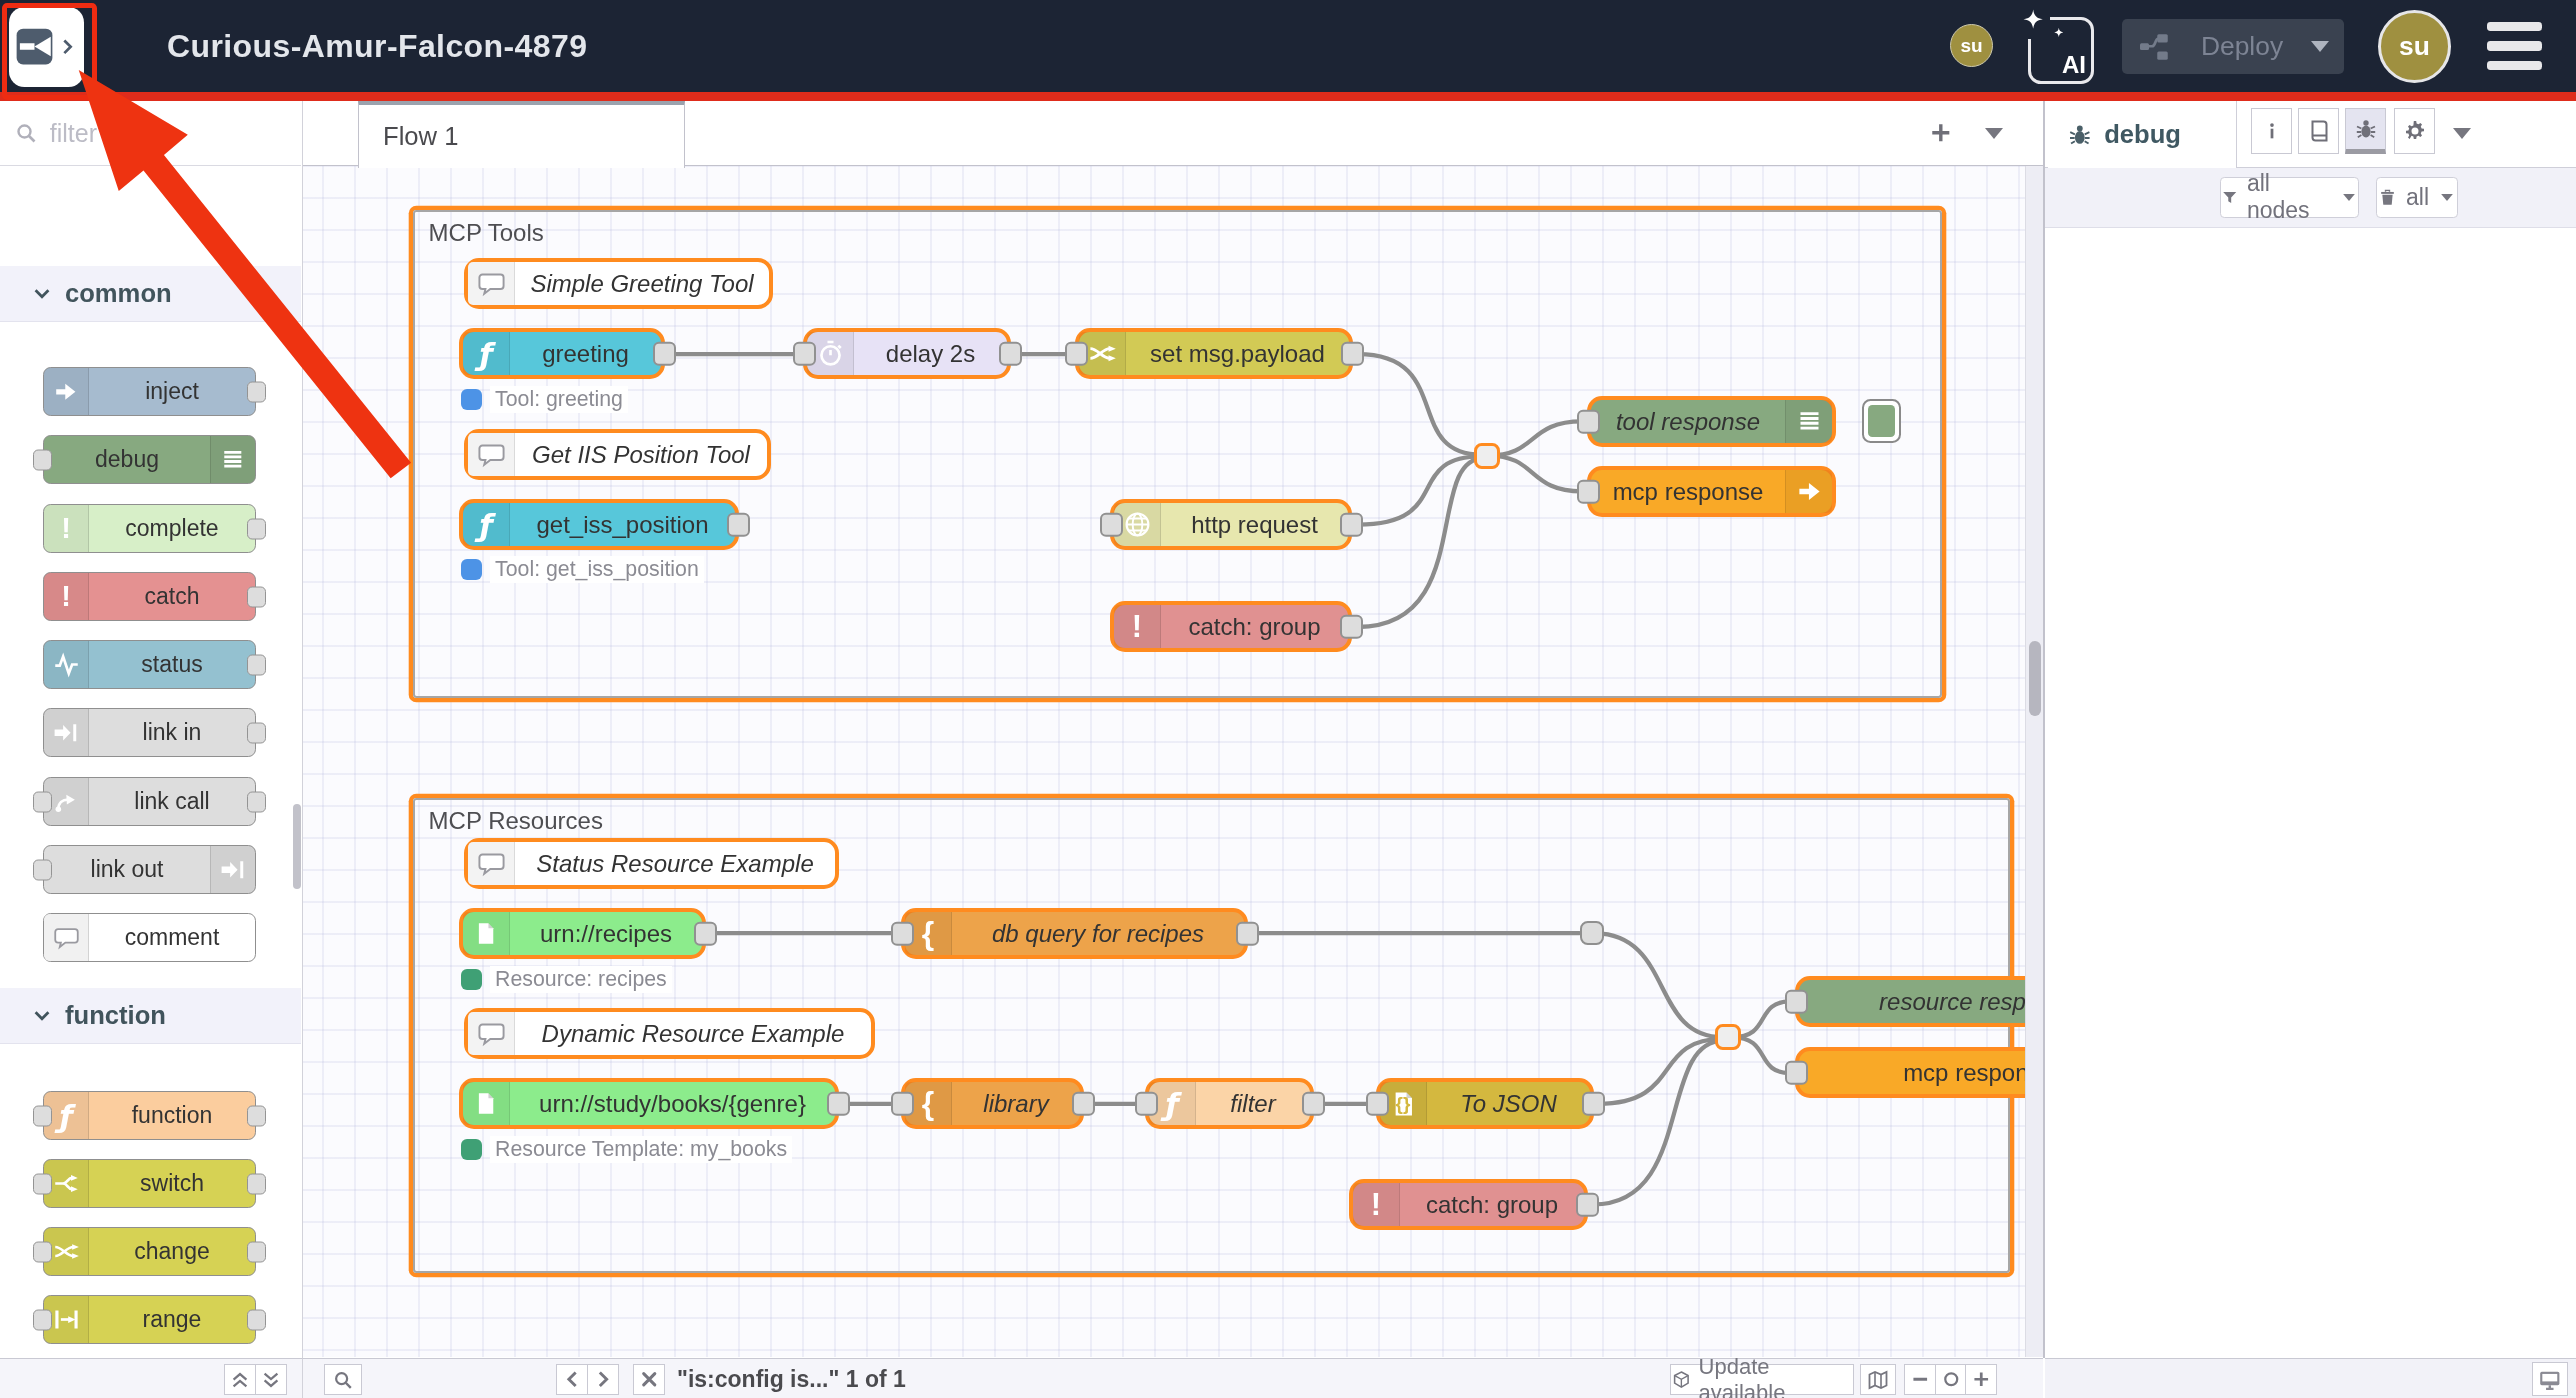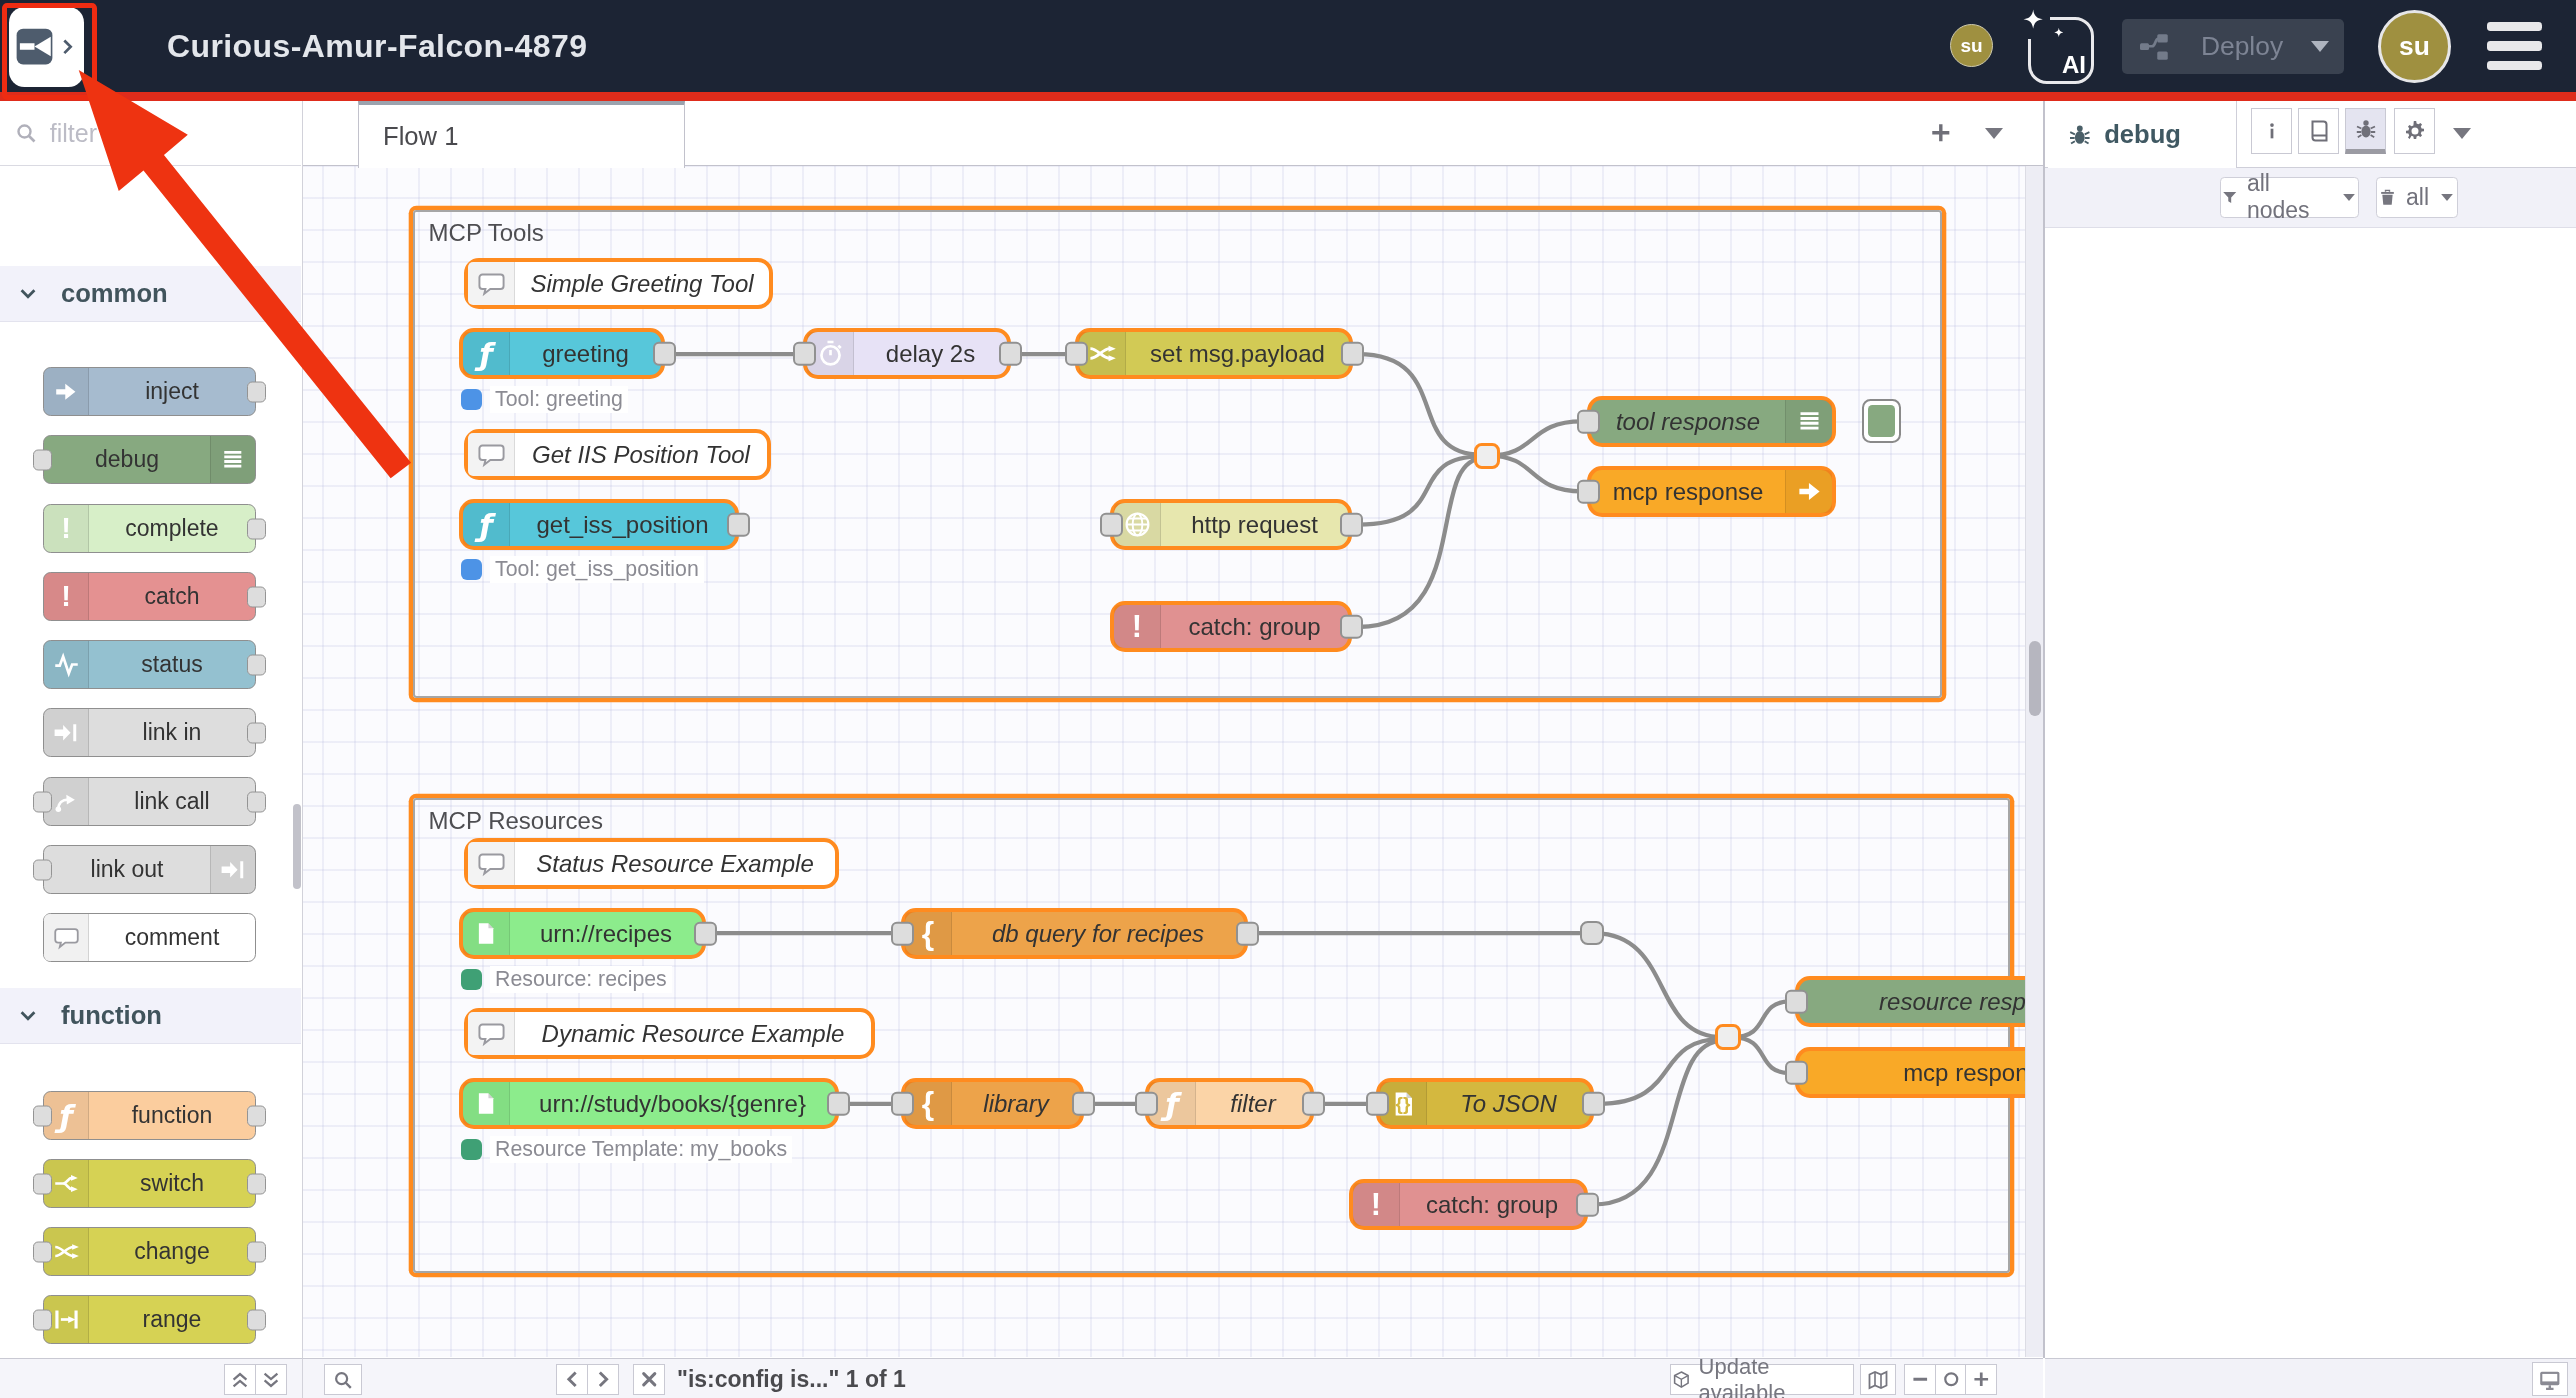--- a/index.html
+++ b/index.html
@@ -12,39 +12,39 @@
   .header{position:absolute;left:0;top:0;width:2576px;height:92px;background:#1c2434;z-index:50;}
   .redline{position:absolute;left:0;top:92px;width:2576px;height:8.5px;background:#df2c1b;z-index:50;}
   .logo-pill{position:absolute;left:8.5px;top:6.8px;width:75px;height:80px;background:#fff;border-radius:15.4px;
              display:flex;align-items:center;justify-content:center;gap:3.4px;}
   .logo-annot{position:absolute;left:1.7px;top:3.4px;width:85px;height:87px;border:5.1px solid #ee2c12;border-radius:5.1px;z-index:60;}
   .app-title{position:absolute;left:167px;top:0;height:92px;display:flex;align-items:center;
              color:#e3e6eb;font-size:32px;font-weight:600;letter-spacing:0.4px;}
   .avatar{position:absolute;border-radius:50%;background:#9f9040;color:#fff;display:flex;align-items:center;justify-content:center;font-weight:bold;}
   .av-small{left:1950px;top:24px;width:41px;height:41px;font-size:19px;border:1.7px solid #cdc9ae;}
   .av-large{left:2378px;top:10.2px;width:67px;height:67px;font-size:26.4px;border:3.4px solid #e6e6e8;}
-  .ai-btn{position:absolute;left:2028px;top:17px;width:60px;height:61px;border:3.4px solid #e9e9ec;border-radius:19px;}
+  .ai-btn{position:absolute;left:2028px;top:17px;width:60px;height:61px;border:3.4px solid #e9e9ec;border-radius:13px;}
   .ai-btn .ai-txt{position:absolute;right:5.1px;bottom:1.7px;color:#fff;font-size:24px;font-weight:bold;}
   .ai-spark{position:absolute;left:-13.6px;top:-13.6px;background:#1c2434;padding:1.7px;}
   .ai-spark2{position:absolute;left:20.5px;top:6.8px;background:#1c2434;}
   .deploy-btn{position:absolute;left:2122px;top:19px;width:222px;height:55px;background:#3a4250;border-radius:5.1px;
               display:flex;align-items:center;padding:0 15.4px;box-sizing:border-box;gap:15.4px;}
   .deploy-lbl{color:#7d8494;font-size:26.4px;flex:1;text-align:center;}
   .hamburger{position:absolute;left:2487px;top:22px;width:55px;height:48px;display:flex;flex-direction:column;justify-content:space-between;}
   .hamburger div{height:9.4px;background:#e8e8ea;border-radius:3.4px;}
 
   
   .palette{position:absolute;left:0;top:101px;width:303px;height:1257px;background:#fff;
            border-right:1.7px solid #d2d2da;box-sizing:border-box;z-index:30;}
   .search-row{position:absolute;left:0;top:0;width:301px;height:65px;border-bottom:1.7px solid #dadae2;
               display:flex;align-items:center;padding-left:13.6px;box-sizing:border-box;gap:10.2px;}
   .search-row input{border:none;outline:none;font-size:25px;color:#444;width:205px;font-family:inherit;}
   .search-row input::placeholder{color:#bcbcc6;}
   .pcat{position:absolute;left:0;width:301px;height:56px;background:#f2f2fa;border-bottom:0.9px solid #e3e3ee;
-        display:flex;align-items:center;gap:22px;padding-left:17px;box-sizing:border-box;
+        display:flex;align-items:center;gap:12px;padding-left:31px;box-sizing:border-box;
         color:#41545c;font-weight:bold;font-size:25.6px;}
   .pnode{position:absolute;left:43px;width:213px;height:49px;border:1.7px solid #8f8f8f;border-radius:7.7px;
          box-sizing:border-box;display:flex;color:#333;font-size:23px;margin-top:12px;}
   .picon{width:44px;flex:none;display:flex;align-items:center;justify-content:center;
          background:rgba(0,0,0,0.055);border-right:0.9px solid rgba(0,0,0,0.12);border-radius:6px 0 0 6px;color:#fff;}
   .picon.right{order:2;border-right:none;border-left:0.9px solid rgba(0,0,0,0.12);border-radius:0 6px 6px 0;}
   .plabel{flex:1;display:flex;align-items:center;justify-content:center;white-space:nowrap;}
   .pport{position:absolute;width:17px;height:19px;background:#ddd;border:1.7px solid #949494;border-radius:5.1px;top:50%;transform:translateY(-50%);}
   .pport.l{left:-11px;} .pport.r{right:-11px;}
   .glyph{font-weight:bold;}

